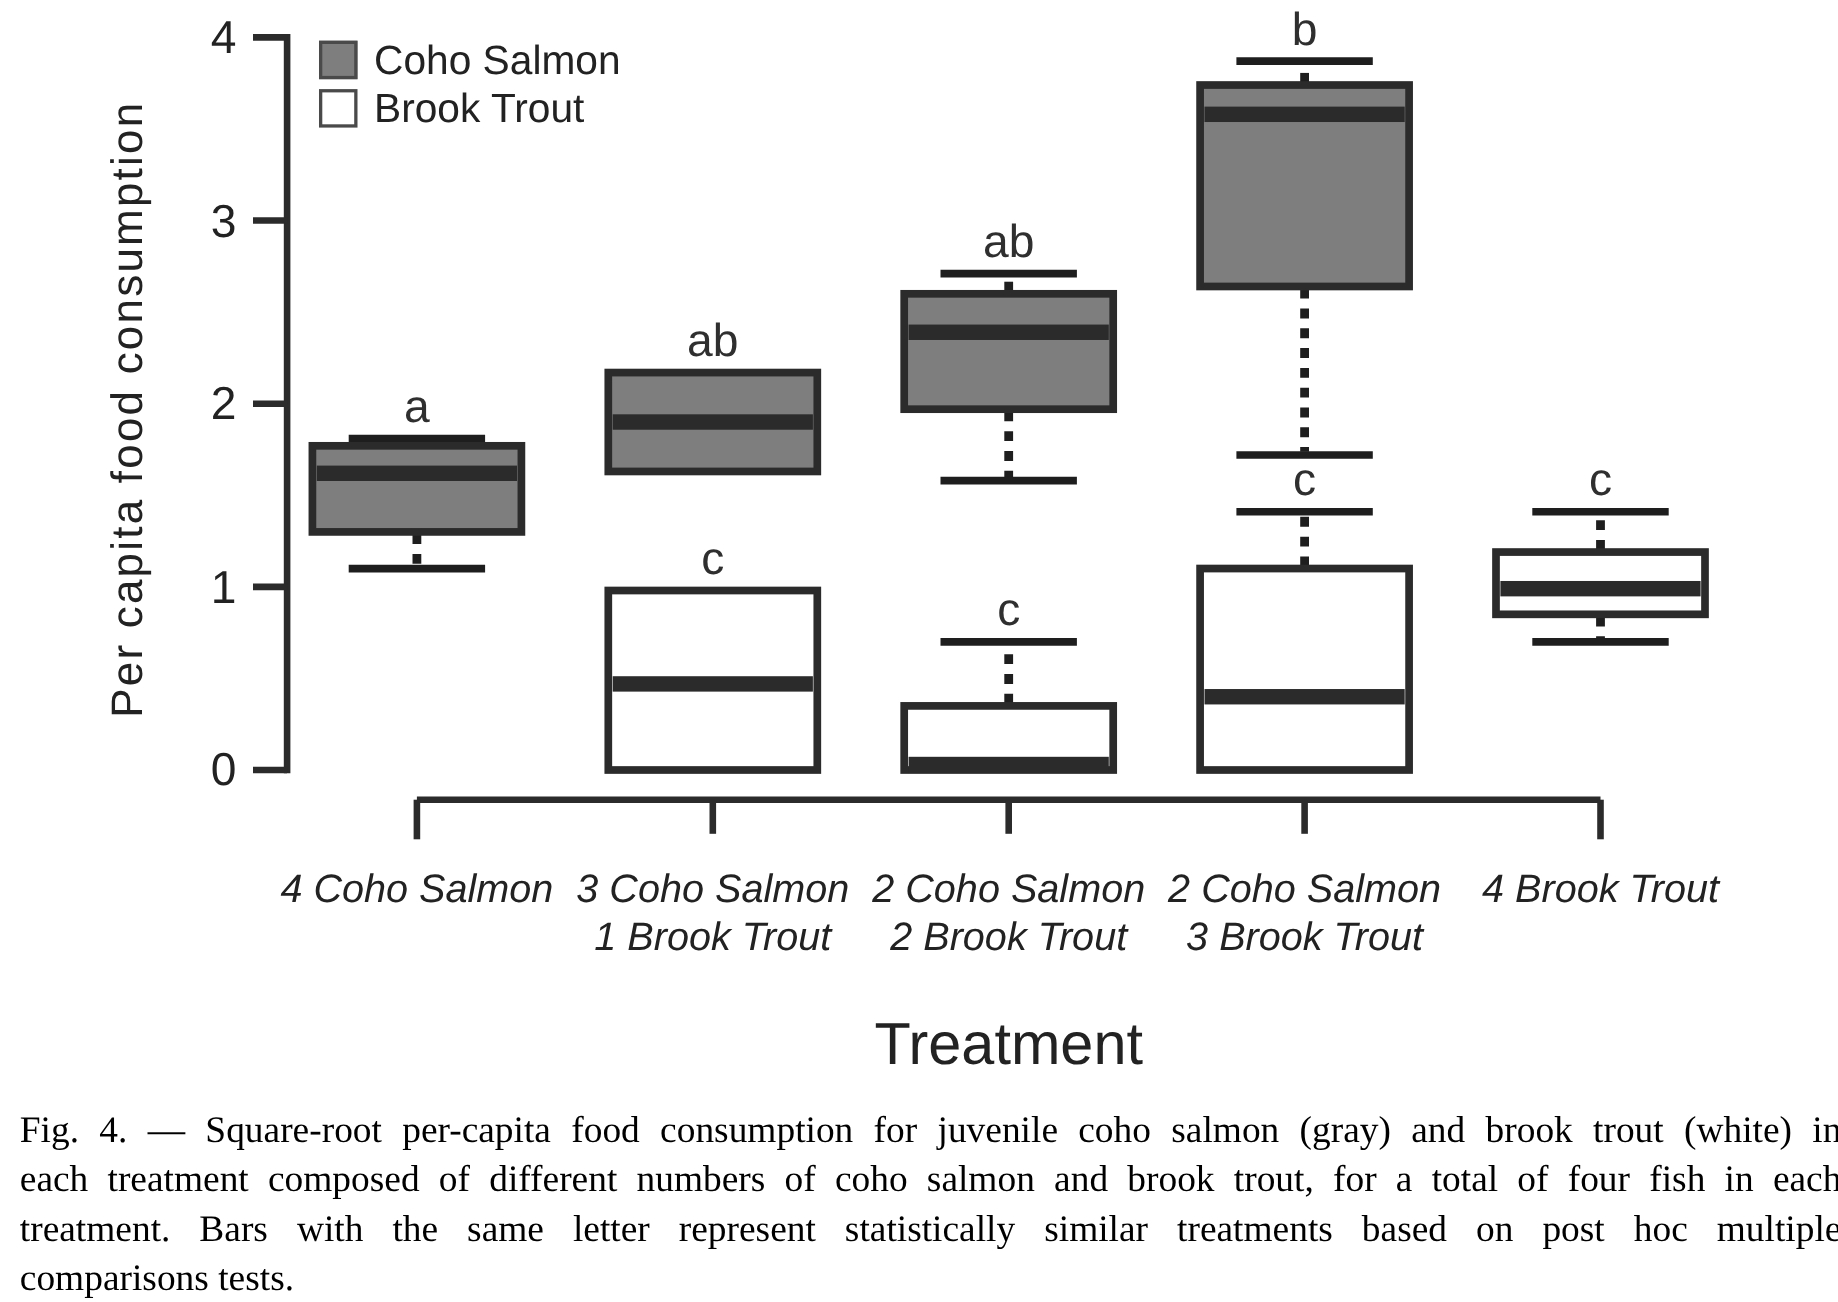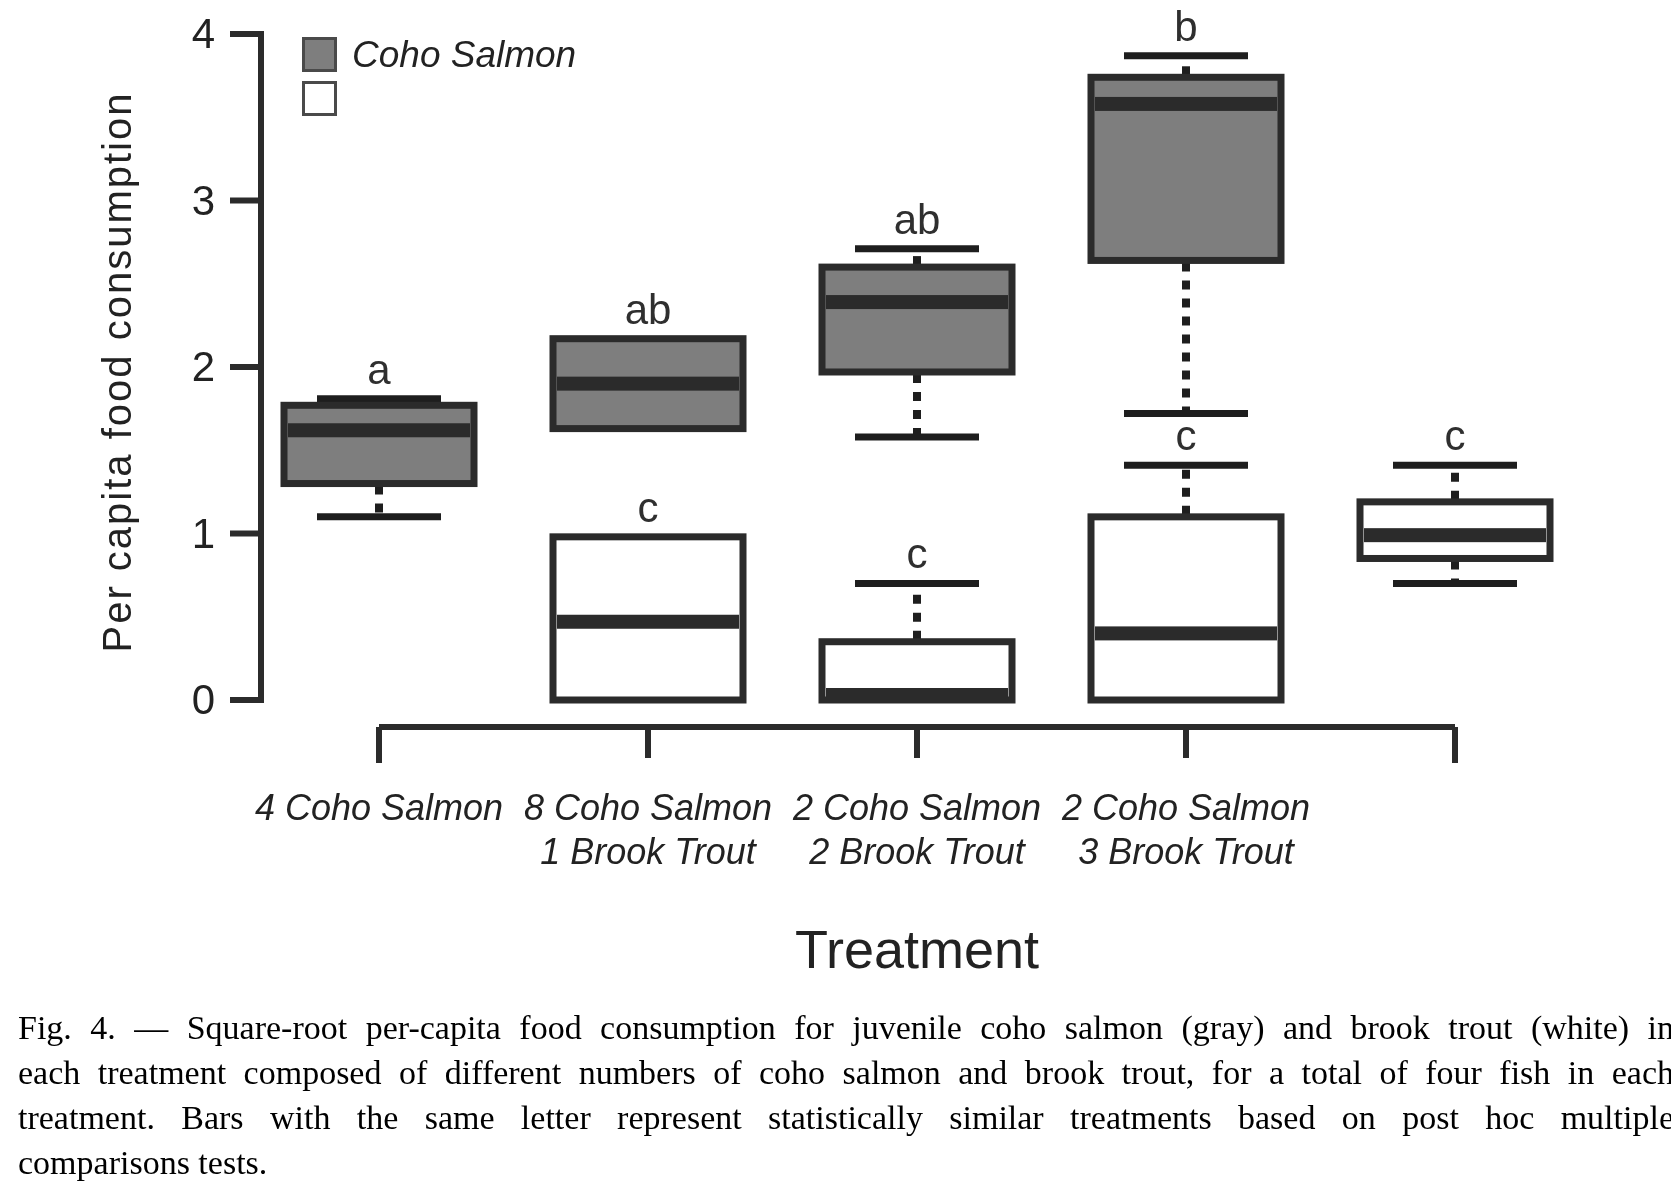--- a/index.html
+++ b/index.html
@@ -30,21 +30,21 @@
   .xcat{
     position:absolute;width:270px;
     text-align:center;font-size:36px;line-height:44px;color:#222222;font-style:italic;
   }
   .sig{
     position:absolute;width:120px;height:46px;
     display:flex;align-items:center;justify-content:center;
     font-size:42px;color:#2f2f2f;
   }
   .legend{
-    position:absolute;left:302px;top:38px;font-style:italic;
+    position:absolute;left:290px;top:38px;
   }
   .lrow{display:flex;align-items:center;margin-bottom:11px;height:33px;}
   .swatch{
     width:29px;height:29px;margin-right:15px;flex:0 0 auto;
     border:3px solid #4a4a4a;box-sizing:content-box;
   }
   .lbl{font-size:37px;color:#222222;white-space:nowrap;}
   .caption{
     position:absolute;left:8px;top:1005px;width:1656px;
     font-family:"Liberation Serif",serif;
@@ -120,43 +120,47 @@
       <div class="sig" style="left: 1395px; top: 413.235px;">c</div>
       <div class="ytick" style="left: 125px; top: 674px;">0</div>
       <div class="ytick" style="left: 125px; top: 507.5px;">1</div>
       <div class="ytick" style="left: 125px; top: 341px;">2</div>
       <div class="ytick" style="left: 125px; top: 174.5px;">3</div>
       <div class="ytick" style="left: 125px; top: 8px;">4</div>
       <div class="xcat" style="left: 244px; top: 786px;">
         <div>4 Coho Salmon</div>
       </div>
       <div class="xcat" style="left: 513px; top: 786px;">
-        <div>8 Coho Salmon</div>
+        <div>3 Coho Salmon</div>
         <div>1 Brook Trout</div>
       </div>
       <div class="xcat" style="left: 782px; top: 786px;">
         <div>2 Coho Salmon</div>
         <div>2 Brook Trout</div>
       </div>
       <div class="xcat" style="left: 1051px; top: 786px;">
         <div>2 Coho Salmon</div>
         <div>3 Brook Trout</div>
+      </div>
+      <div class="xcat" style="left: 1320px; top: 786px;">
+        <div>4 Brook Trout</div>
       </div>
     </div>
 
   <div class="ytitle">Per capita food consumption</div>
   <div class="xtitle">Treatment</div>
 
   <div class="legend">
     <div class="lrow">
       <span class="swatch" id="sw-0" style="background: rgb(126, 126, 126);"></span>
       <span class="lbl">Coho Salmon</span>
     </div>
     <div class="lrow">
       <span class="swatch" id="sw-1" style="background: rgb(255, 255, 255);"></span>
+      <span class="lbl">Brook Trout</span>
     </div>
   </div>
 
   <div class="caption">
     <div class="cap-line just">Fig. 4. — Square-root per-capita food consumption for juvenile coho salmon (gray) and brook trout (white) in</div>
     <div class="cap-line just">each treatment composed of different numbers of coho salmon and brook trout, for a total of four fish in each</div>
     <div class="cap-line just">treatment. Bars with the same letter represent statistically similar treatments based on post hoc multiple</div>
     <div class="cap-line">comparisons tests.</div>
   </div>
 

